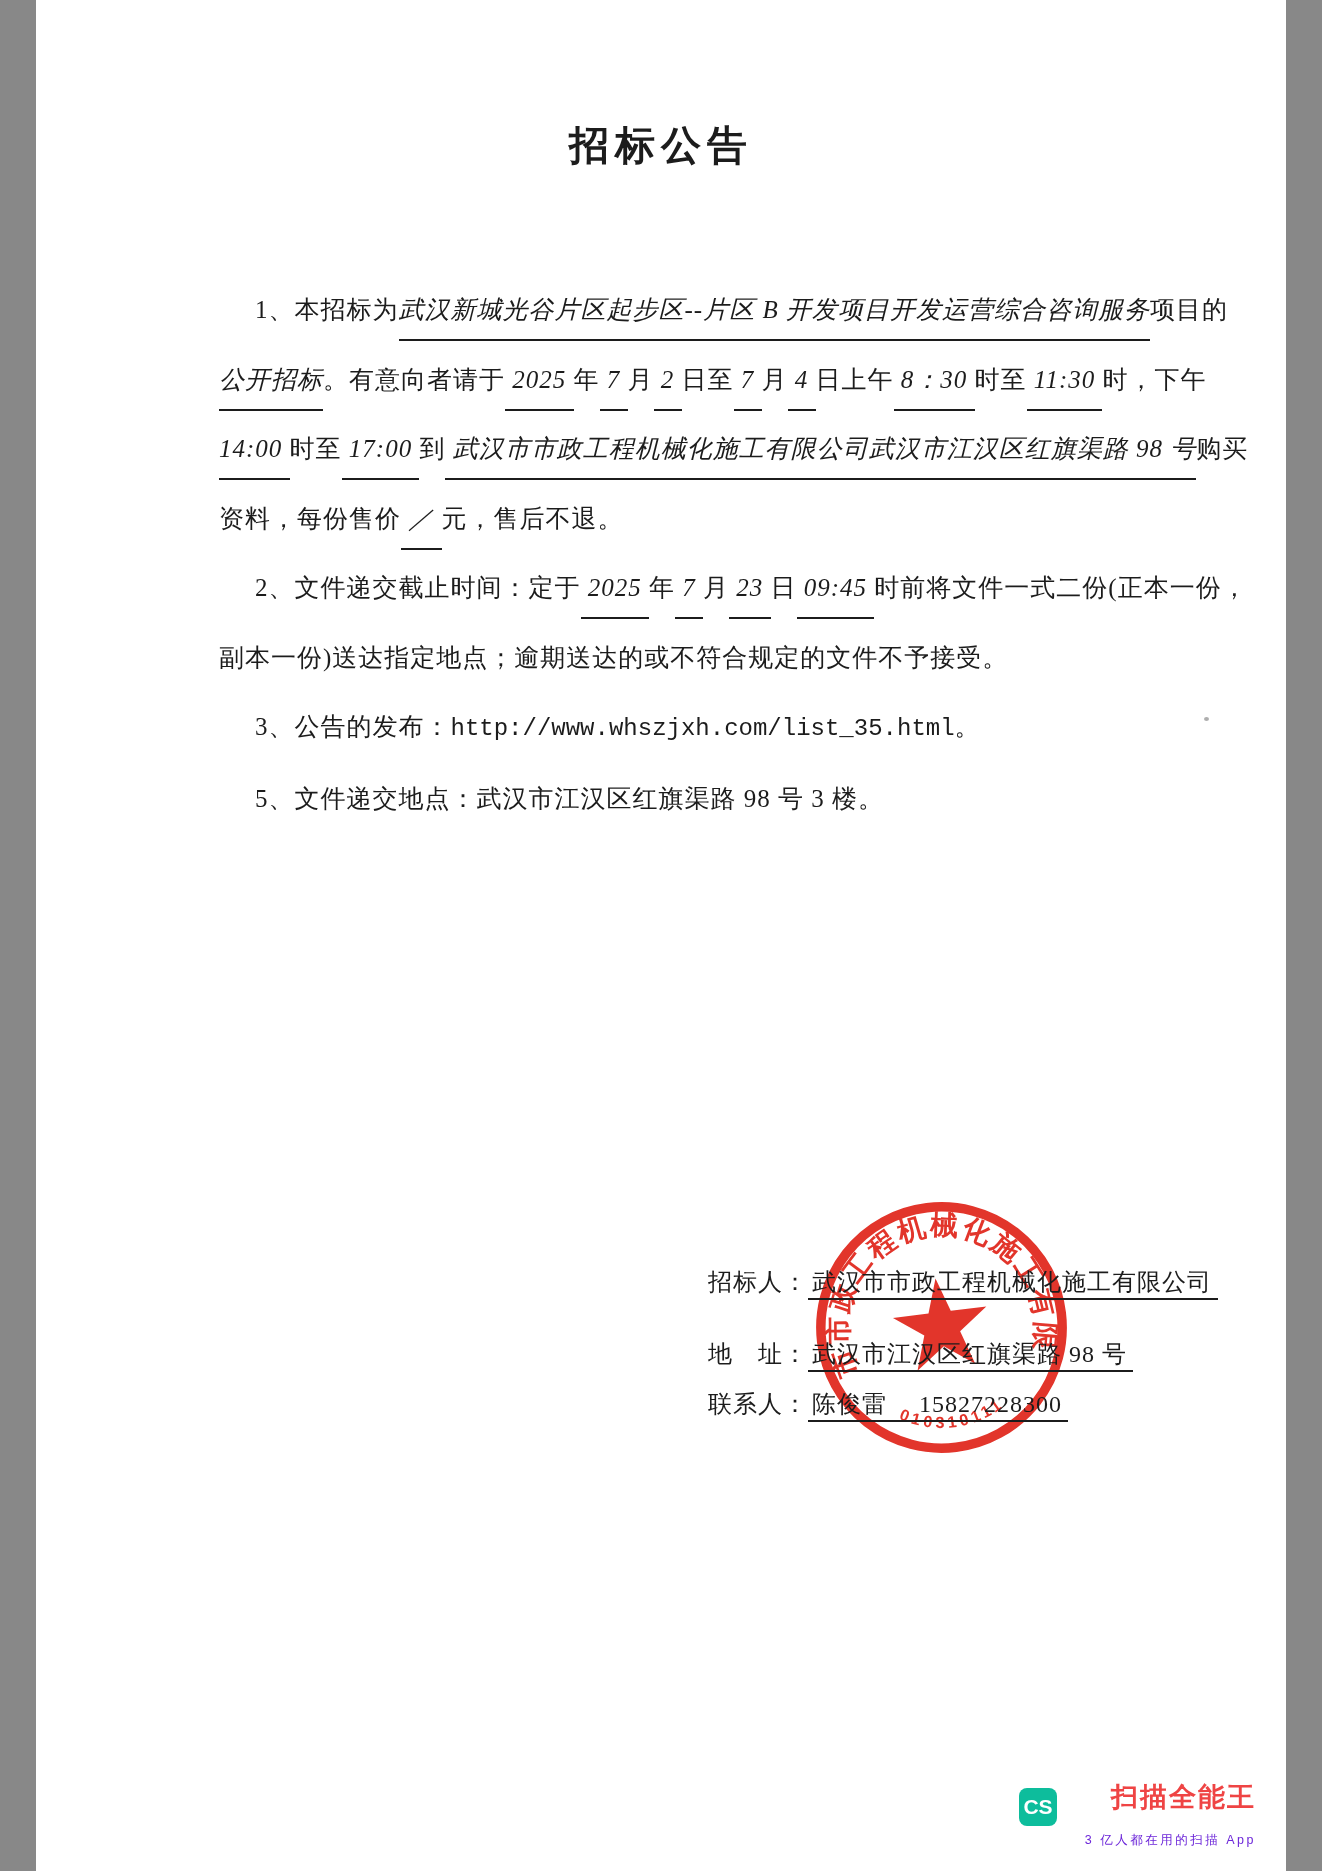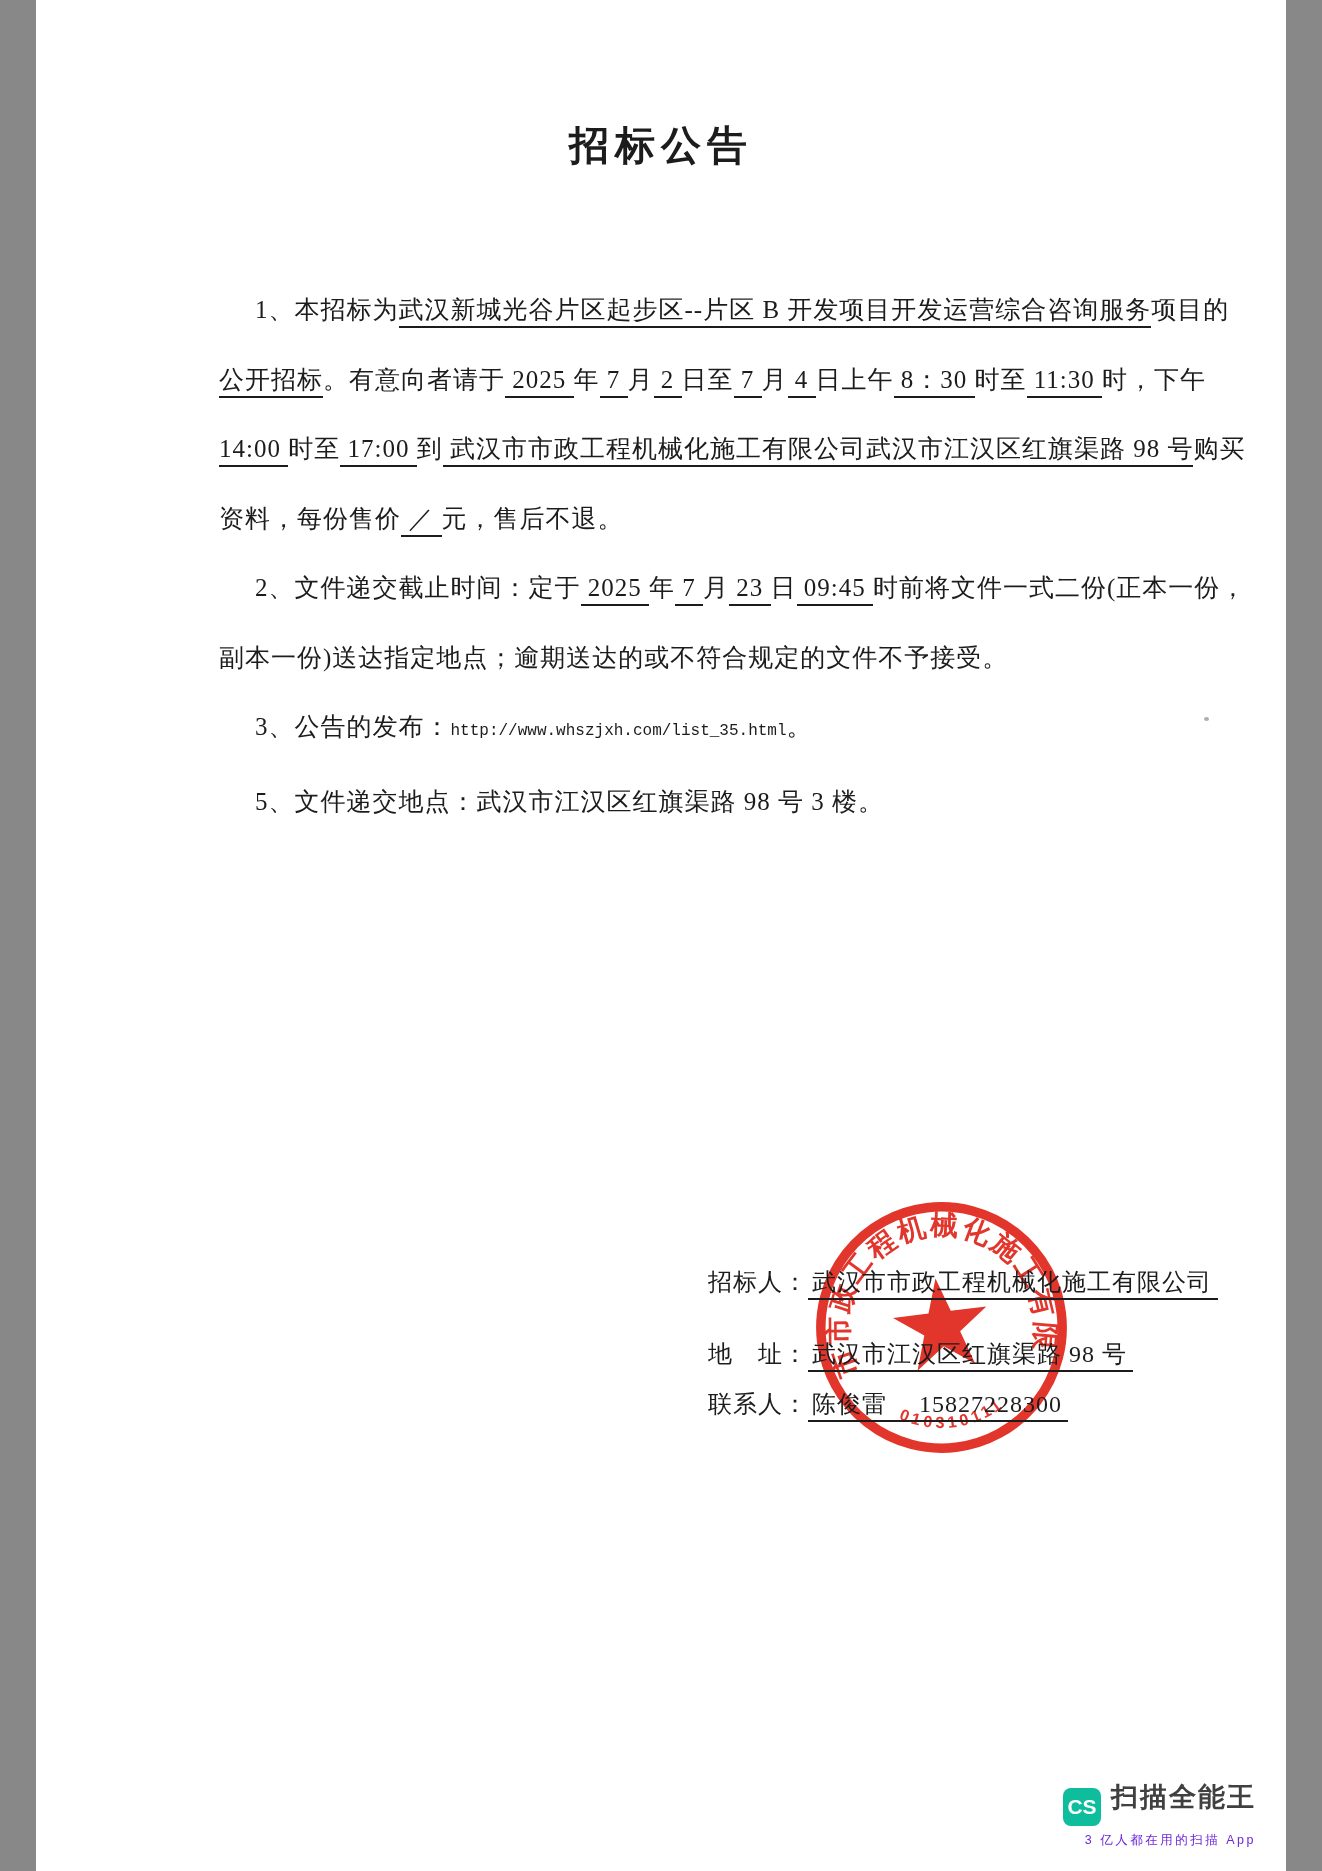--- a/index.html
+++ b/index.html
@@ -27,25 +27,26 @@
     font-size:25px;
     letter-spacing:1px;
   }
   .line{
     line-height:69.5px;
     white-space:nowrap;
   }
   .line.indent{ text-indent:36px; }
   .u{
     border-bottom:2px solid #1c1c1c;
-    padding-bottom:3px;
+    padding-bottom:16px;
+    font-style:italic;
   }
   .mono{
     font-family:"Liberation Mono","DejaVu Sans Mono",monospace;
-    font-size:16px;
+    font-size:24px;
     letter-spacing:0;
   }
   .sig-block{
     position:absolute;
     left:672px;top:1258px;
     font-size:24px;
     letter-spacing:1px;
   }
   .sig-row{ position:absolute; left:0; white-space:nowrap; }
   .sig-row.r0{ top:8px; }
@@ -89,22 +90,23 @@
     border-radius:8px;
     display:flex;align-items:center;justify-content:center;
     color:#fff;
     font-weight:bold;
     font-size:21px;
     letter-spacing:0;
   }
   .wm-brand{
     font-size:27px;
     font-weight:bold;
-    color:#404040;
+    color:#ef4444;
     letter-spacing:2px;
+    margin-left:44px;
   }
   .wm-tagline{
     margin-top:6px;
     font-size:12.5px;
     color:#6d28d9;
     letter-spacing:2.5px;
   }
 </style>
 </head>
 <body>

